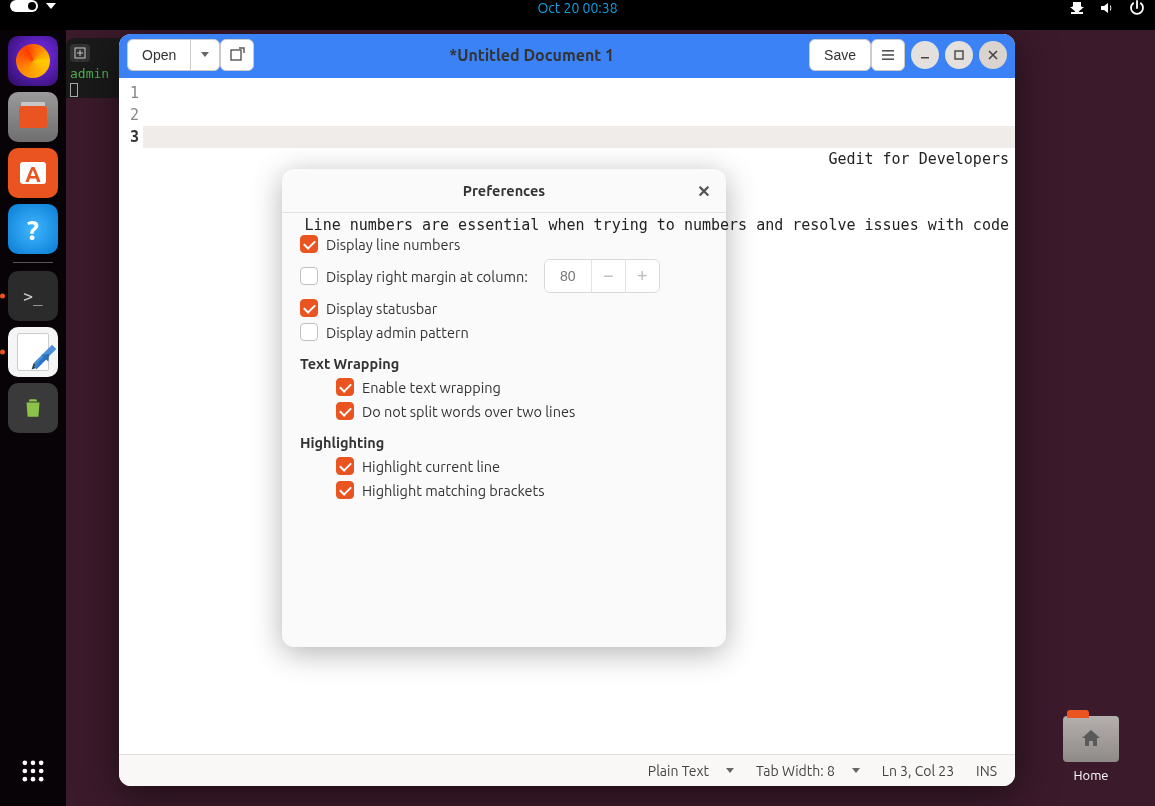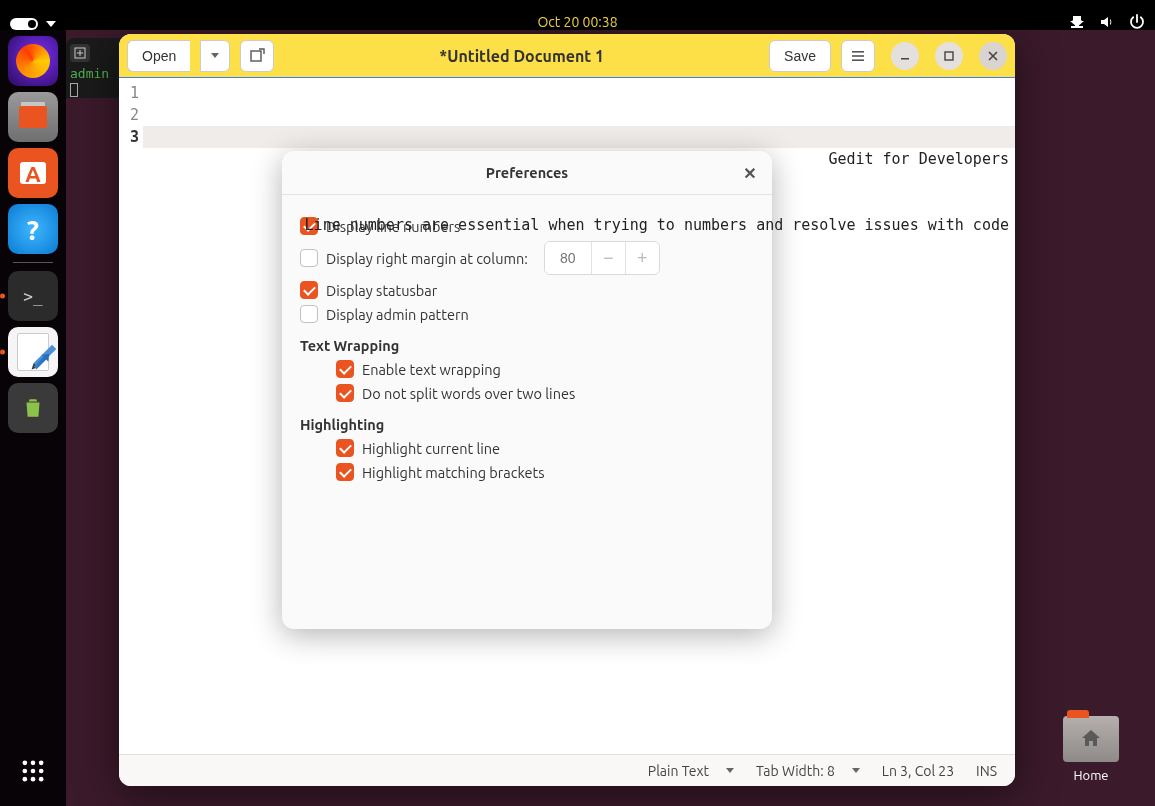--- a/index.html
+++ b/index.html
@@ -1,20 +1,20 @@
 <!DOCTYPE html>
 <html><head>
 <meta charset="utf-8">
 <style>
   * { box-sizing: border-box; margin: 0; padding: 0; }
   html, body { width: 1155px; height: 806px; overflow: hidden; font-family: Ubuntu, "Segoe UI", sans-serif; }
   body { background: #3b1a2b; position: relative; }
 
   
-  .topbar { position: absolute; top: 0; left: 0; right: 0; height: 30px; background: #000; color: #fde047; display: flex; align-items: flex-end; justify-content: center; font-size: 14px; }
+  .topbar { position: absolute; top: 0; left: 0; right: 0; height: 30px; background: #000; color: #0ea5e9; display: flex; align-items: flex-start; justify-content: center; font-size: 14px; }
   .topbar .left { position: absolute; left: 10px; display: flex; align-items: center; gap: 4px; }
   .topbar .right { position: absolute; right: 10px; display: flex; align-items: center; gap: 14px; }
   .pill { width: 28px; height: 12px; background: #fff; border-radius: 6px; position: relative; }
   .pill::after { content:""; position:absolute; right:2px; top:2px; width:8px; height:8px; border-radius:50%; background:#000; }
   .tri { width:0; height:0; border-left:5px solid transparent; border-right:5px solid transparent; border-top:6px solid #fff; margin-left:4px; }
   .topbar svg { fill: #fff; }
 
   
   .dock { position: absolute; left: 0; top: 30px; bottom: 0; width: 66px; background: rgba(0,0,0,0.85); display: flex; flex-direction: column; align-items: center; padding-top: 6px; gap: 6px; }
   .dock .icon { width: 50px; height: 50px; border-radius: 10px; display:flex; align-items:center; justify-content:center; position:relative; }
@@ -48,21 +48,21 @@
 
   
   .terminal-peek { position:absolute; left:66px; top:38px; width:60px; height:60px; background:#1a1a1a; border-radius:8px 0 0 0; padding:6px 4px; font-family:monospace; font-size:13px; }
   .terminal-peek .tab { width:20px; height:18px; background:#333; border-radius:4px; margin-bottom:4px; display:flex; align-items:center; justify-content:center; }
   .terminal-peek .tab svg { fill:#ccc; width:12px; height:12px; }
   .terminal-peek .prompt { color:#4caf50; }
   .terminal-peek .cursor { display:inline-block; width:8px; height:14px; border:1px solid #aaa; margin-top:2px; }
 
   
   .gedit-window { position:absolute; left:119px; top:34px; width:896px; height:752px; background:#fff; border-radius:12px; box-shadow: 0 8px 40px rgba(0,0,0,0.5); display:flex; flex-direction:column; overflow:hidden; }
-  .titlebar { height:44px; background:#fde047; border-bottom:1px solid #3b82f6; display:flex; align-items:center; padding:0 8px; gap:10px; }
+  .titlebar { height:44px; background:#3b82f6; border-bottom:3px solid #3b82f6; display:flex; align-items:center; padding:0 8px; gap:0; }
   .tb-btn { height:32px; padding:0 14px; background:#fff; border:1px solid #d0cbc7; border-radius:6px; display:flex; align-items:center; justify-content:center; font-size:14px; color:#333; cursor:pointer; }
   .tb-btn.icon-only { width:34px; padding:0; }
   .tb-btn.split-left { border-radius:6px 0 0 6px; border-right:none; }
   .tb-btn.split-right { border-radius:0 6px 6px 0; width:30px; padding:0; }
   .title { flex:1; text-align:center; font-weight:600; color:#333; font-size:16px; }
   .win-ctrl { width:28px; height:28px; border-radius:50%; background:#e4e0dd; display:flex; align-items:center; justify-content:center; margin-left:6px; cursor:pointer; }
   .win-ctrl.close { background:#d9d4d0; }
   .win-ctrl svg { width:12px; height:12px; fill:#444; }
 
   .editor { flex:1; display:flex; font-family: "DejaVu Sans Mono", monospace; font-size:15px; line-height:22px; position:relative; }
@@ -71,21 +71,21 @@
   .content { flex:1; padding:4px 6px 0 4px; color:#222; white-space:pre-wrap; position:relative;text-align:right; }
   .line-hl { position:absolute; left:0; right:0; height:22px; background:#f0ece9; z-index:0; }
   .content .txt { position:relative; z-index:1; }
   .caret { display:inline-block; width:1px; height:18px; background:#000; vertical-align:middle; margin-left:1px; }
 
   .statusbar { height:32px; border-top:1px solid #e3dfdc; background:#faf8f6; display:flex; align-items:center; justify-content:flex-end; gap:22px; padding:0 18px; font-size:14px; color:#444; }
   .statusbar .item { display:flex; align-items:center; gap:17px; cursor:pointer; }
   .chev { width:0; height:0; border-left:4px solid transparent; border-right:4px solid transparent; border-top:5px solid #666; }
 
   
-  .prefs { position:absolute; left:282px; top:151px; width:490px; height:478px; background:#fafafa; border-radius:12px; box-shadow: 0 6px 30px rgba(0,0,0,0.3); display:flex; flex-direction:column; overflow:hidden; font-size:14.5px; color:#333; }
+  .prefs { position:absolute; left:282px; top:169px; width:444px; height:478px; background:#fafafa; border-radius:12px; box-shadow: 0 6px 30px rgba(0,0,0,0.3); display:flex; flex-direction:column; overflow:hidden; font-size:14.5px; color:#333; }
   .prefs-header { height:44px; display:flex; align-items:center; justify-content:center; position:relative; border-bottom:1px solid #e6e2df; font-weight:600; }
   .prefs-close { position:absolute; right:10px; top:10px; width:24px; height:24px; display:flex; align-items:center; justify-content:center; cursor:pointer; color:#555; font-size:16px; }
   .prefs-tabs { height:38px; display:flex; align-items:flex-end; justify-content:space-around; border-bottom:1px solid #e6e2df; padding:0 20px; }
   .prefs-tab { padding:0 8px 8px; color:#888; cursor:pointer; }
   .prefs-tab.active { color:#333; border-bottom:3px solid #e95420; font-weight:500; }
   .prefs-body { flex:1; padding:16px 18px; overflow:auto; }
   .chk-row { display:flex; align-items:center; gap:8px; margin:6px 0; }
   .chk { width:18px; height:18px; border-radius:4px; border:1px solid #c5c0bc; background:#fff; display:flex; align-items:center; justify-content:center; cursor:pointer; flex-shrink:0; }
   .chk.checked { background:#e95420; border-color:#e95420; }
   .chk.checked::after { content:""; width:5px; height:9px; border:solid #fff; border-width:0 2px 2px 0; transform: rotate(45deg); margin-top:-2px; }

